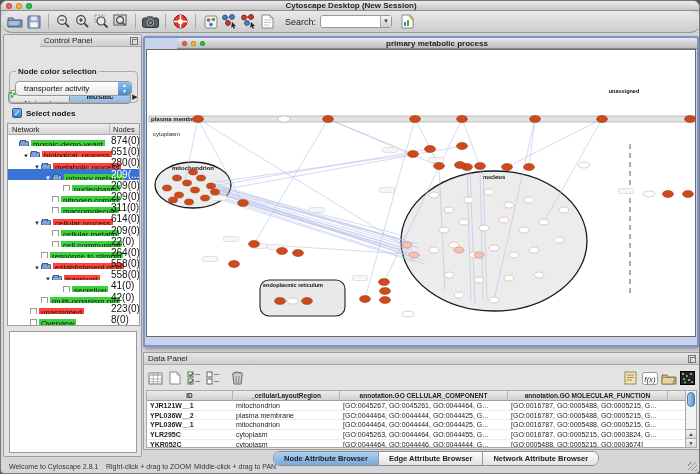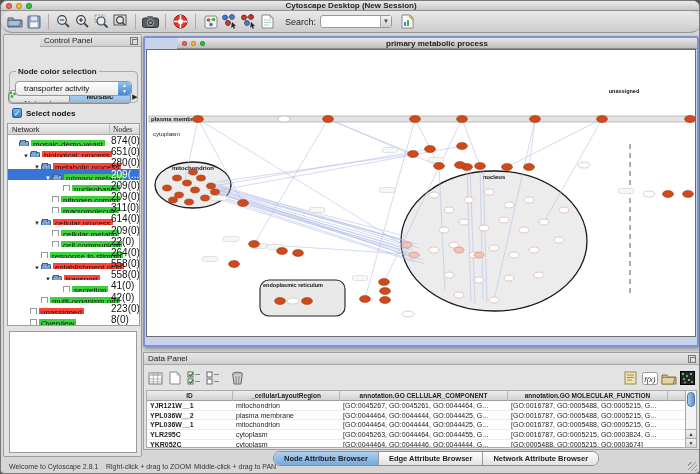--- a/index.html
+++ b/index.html
@@ -30,21 +30,21 @@
   #groupbox{position:absolute;left:5px;top:36px;width:129px;height:32px;border:1px solid #aaa;border-radius:4px;}
   #grouplabel{position:absolute;left:6px;top:-5px;background:#e3e3e3;font-size:8px;font-weight:bold;color:#222;padding:0 2px;}
   #combo{position:absolute;left:5px;top:9px;width:117px;height:15px;background:linear-gradient(#ffffff,#e8e8e8);border:1px solid #979797;border-radius:4px;font-size:8px;line-height:13px;padding-left:8px;color:#111;}
   #combo .stepper{position:absolute;right:0;top:0;width:13px;height:13px;background:linear-gradient(#8fc1f0,#4887cf);border-radius:0 4px 4px 0;color:#fff;font-size:5px;line-height:6px;text-align:center;}
   #checkrow{position:absolute;left:8px;top:72px;height:12px;display:flex;align-items:center;}
   #checkbox{width:10px;height:10px;border-radius:2px;background:linear-gradient(#7db4e8,#3a79c4);border:1px solid #2c5c99;color:#fff;font-size:8px;line-height:10px;text-align:center;}
   #checklabel{font-size:8px;font-weight:bold;color:#111;margin-left:4px;}
   #treebox{position:absolute;left:3px;top:88px;width:133px;height:203px;background:#fff;border:1px solid #9e9e9e;overflow:hidden;}
   #treehead{position:relative;height:11px;background:linear-gradient(#efefef,#d6d6d6);border-bottom:1px solid #aaa;font-size:7.5px;color:#222;}
   #treehead .h1{position:absolute;left:4px;top:0;line-height:11px;}
-  #treehead .h2{position:absolute;left:101px;top:0;line-height:11px;border-left:1px solid #bbb;padding-left:3px;right:0;font-family:Liberation Serif, serif;}
+  #treehead .h2{position:absolute;left:101px;top:0;line-height:11px;border-left:1px solid #bbb;padding-left:3px;right:0;}
   .trow{position:relative;height:11.2px;white-space:nowrap;overflow:hidden;}
   .trow.sel{background:#3874d6;}
   .tarrow{display:inline-block;font-size:6px;color:#333;width:8px;text-align:center;vertical-align:middle;}
   .trow.sel .tarrow{color:#fff;}
   .tfold{display:inline-block;width:10px;height:7px;background:linear-gradient(#9db9e0,#5c85c0);border:1px solid #3d5f91;border-radius:1px;vertical-align:middle;position:relative;}
   .tfold:before{content:"";position:absolute;left:0;top:-2px;width:4px;height:2px;background:#7aa0d2;border:1px solid #3d5f91;border-bottom:none;}
   .tfile{display:inline-block;width:7px;height:9px;background:#fff;border:1px solid #9a9a9a;vertical-align:middle;}
   .tlabel{display:inline-block;font-size:8px;color:#111;padding:0 2px;margin-left:2px;vertical-align:middle;}
   .tlabel.g{background:#3dd23d;} .tlabel.r{background:#ff4336;}
   .tcount{position:absolute;left:103px;top:0;font-size:10px;color:#111;line-height:11.2px;}

